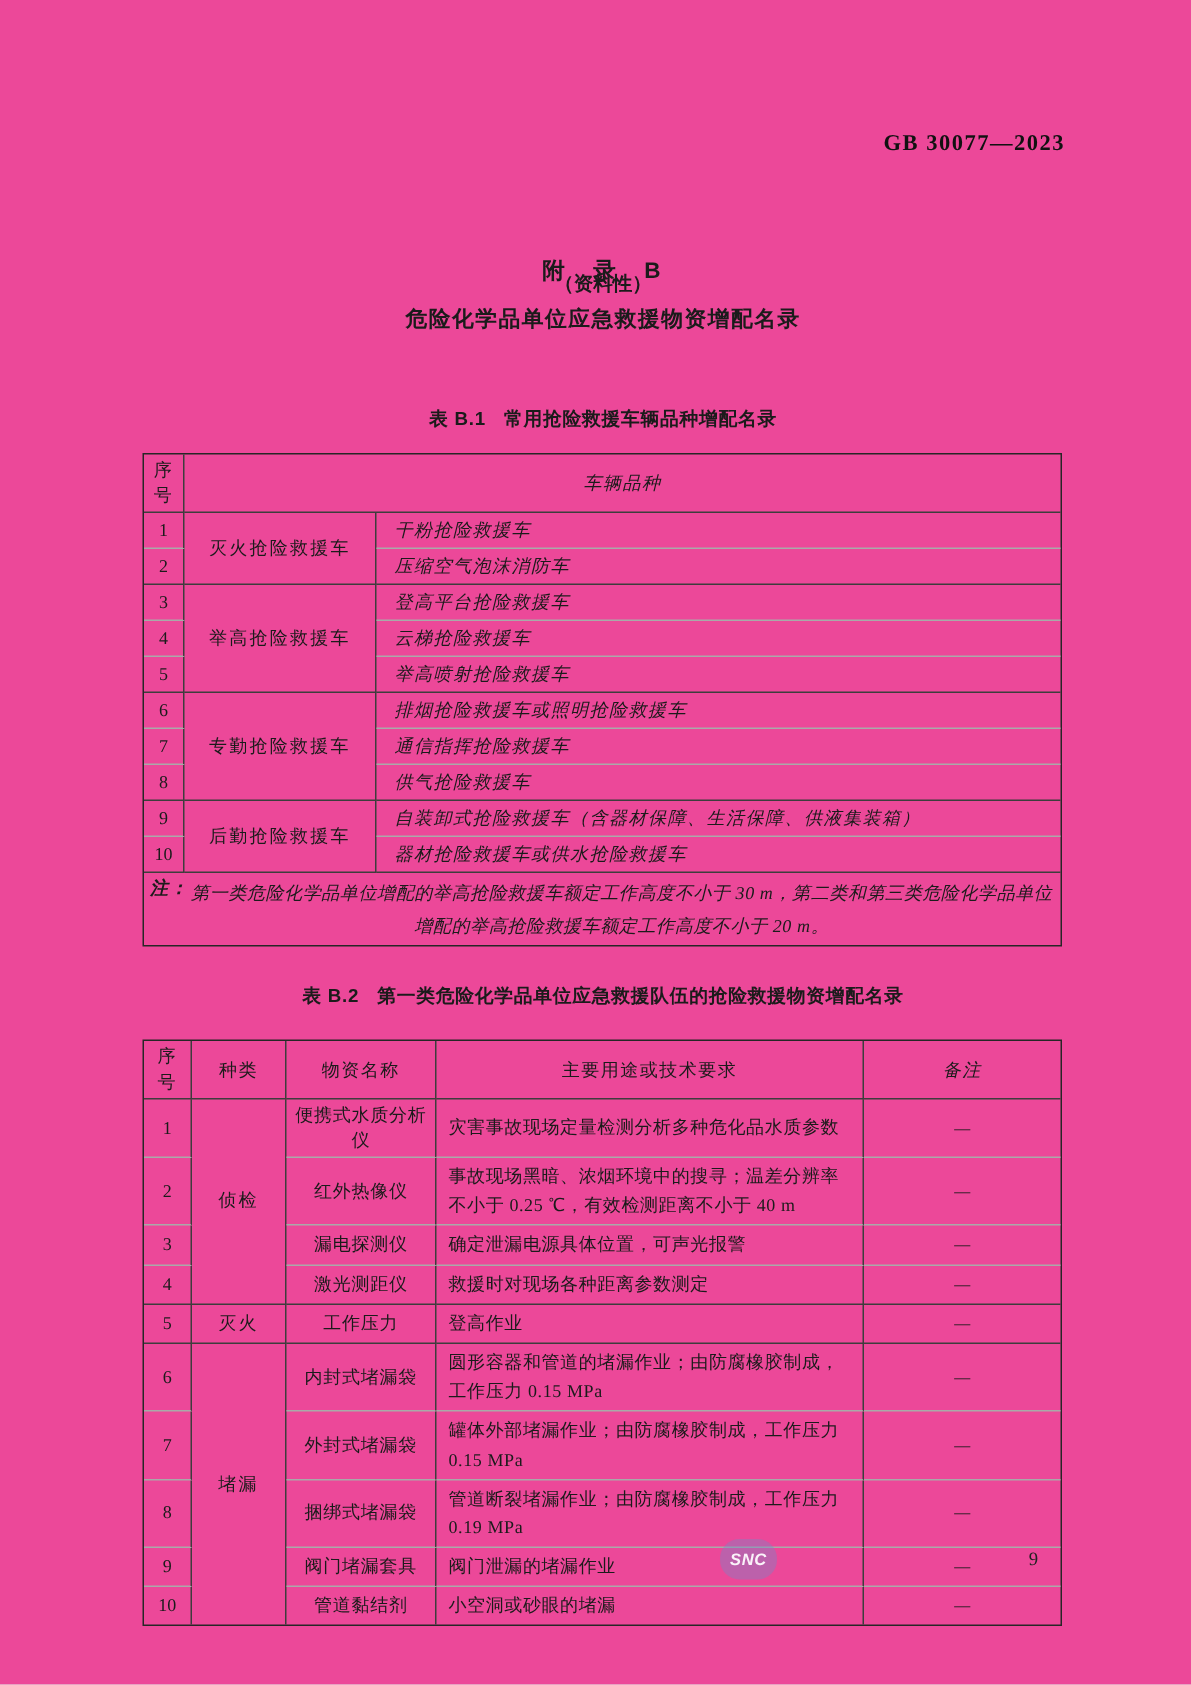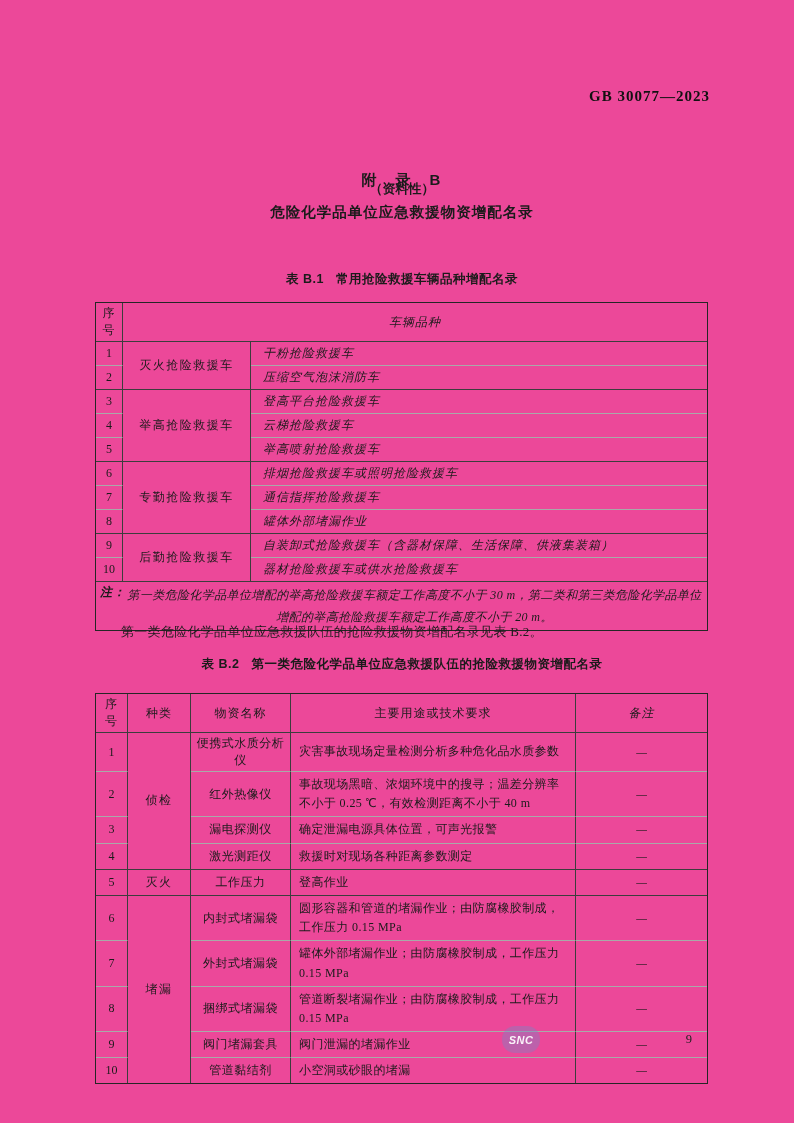--- a/index.html
+++ b/index.html
@@ -56,21 +56,21 @@
   .note-label { font-weight:bold; white-space:nowrap; letter-spacing:1px; }
   .note-body { line-height:1.85; letter-spacing:0.4px;text-align:center; }
 
   #table-b2 .c-no   { height:17px; }
   #table-b2 .c-cat  { letter-spacing:1.5px; }
   #table-b2 .c-name { letter-spacing:0.5px; }
   #table-b2 .c-desc { text-align:left; padding:3px 8px; line-height:1.6; letter-spacing:0.4px; }
   #table-b2 .c-remark { letter-spacing:0; }
 
   .watermark {
-    position:absolute; left:502px; top:1026px; width:38px; height:27px;
+    position:absolute; left:480px; top:1026px; width:38px; height:27px;
     background:rgba(110,140,200,0.38); border-radius:13px;
     display:flex; align-items:center; justify-content:center;
     color:rgba(255,255,255,0.92); font-family:"Liberation Sans",sans-serif;
     font-weight:bold; font-style:italic; font-size:11px; letter-spacing:0.5px;
   }
   .page-number {
     position:absolute; top:1032px; right:102px;
     font-size:12.5px; font-family:"Liberation Serif",serif; color:#222;
   }
 </style>
@@ -129,21 +129,21 @@
           <td class="c-no lb">6</td>
           <td class="c-cat" rowspan="3">专勤抢险救援车</td>
           <td class="c-veh last-col lb">排烟抢险救援车或照明抢险救援车</td>
         </tr>
         <tr>
           <td class="c-no lb">7</td>
           <td class="c-veh last-col lb">通信指挥抢险救援车</td>
         </tr>
         <tr>
           <td class="c-no">8</td>
-          <td class="c-veh last-col">罐体外部堵漏作业</td>
+          <td class="c-veh last-col">供气抢险救援车</td>
         </tr>
         <tr>
           <td class="c-no lb">9</td>
           <td class="c-cat" rowspan="2">后勤抢险救援车</td>
           <td class="c-veh last-col lb">自装卸式抢险救援车（含器材保障、生活保障、供液集装箱）</td>
         </tr>
         <tr>
           <td class="c-no">10</td>
           <td class="c-veh last-col">器材抢险救援车或供水抢险救援车</td>
         </tr>
@@ -151,21 +151,20 @@
           <td class="c-note last-col no-bb" colspan="3">
             <div class="note-wrap">
               <span class="note-label">注：</span>
               <span class="note-body">第一类危险化学品单位增配的举高抢险救援车额定工作高度不小于 30 m，第二类和第三类危险化学品单位增配的举高抢险救援车额定工作高度不小于 20 m。</span>
             </div>
           </td>
         </tr>
       </tbody>
   </table>
 
-  <p class="body-para" id="para2">第一类危险化学品单位应急救援队伍的抢险救援物资增配名录见表 B.2。</p>
 
   <div class="table-caption" id="caption-b2">
     <span class="cap-label">表 B.2</span><span>第一类危险化学品单位应急救援队伍的抢险救援物资增配名录</span>
   </div>
 
   <table class="doc-table" id="table-b2">
     <colgroup>
       <col style="width:32px">
         <col style="width:63px">
         <col style="width:100px">
@@ -223,21 +222,21 @@
         </tr>
         <tr>
           <td class="c-no lb">7</td>
           <td class="c-name lb">外封式堵漏袋</td>
           <td class="c-desc lb">罐体外部堵漏作业；由防腐橡胶制成，工作压力 0.15 MPa</td>
           <td class="c-remark last-col lb">—</td>
         </tr>
         <tr>
           <td class="c-no lb">8</td>
           <td class="c-name lb">捆绑式堵漏袋</td>
-          <td class="c-desc lb">管道断裂堵漏作业；由防腐橡胶制成，工作压力 0.15 MPa</td>
+          <td class="c-desc lb">管道断裂堵漏作业；由防腐橡胶制成，工作压力 0.19 MPa</td>
           <td class="c-remark last-col lb">—</td>
         </tr>
         <tr>
           <td class="c-no lb">9</td>
           <td class="c-name lb">阀门堵漏套具</td>
           <td class="c-desc lb">阀门泄漏的堵漏作业</td>
           <td class="c-remark last-col lb">—</td>
         </tr>
         <tr>
           <td class="c-no no-bb">10</td>

